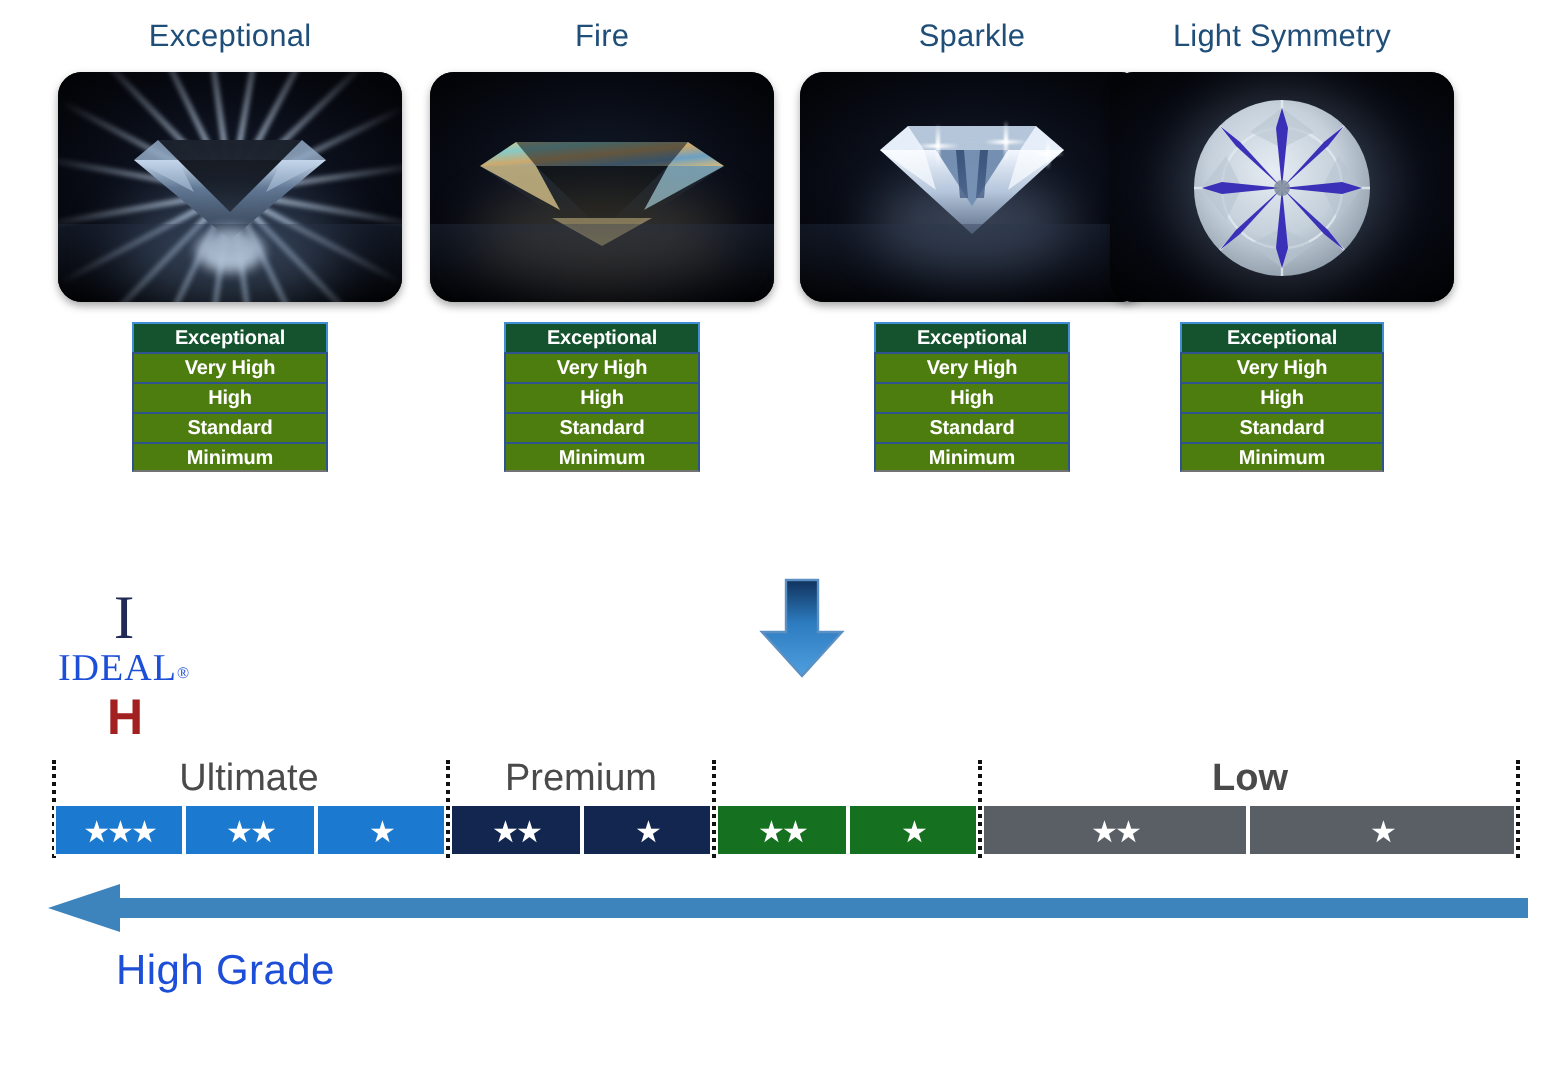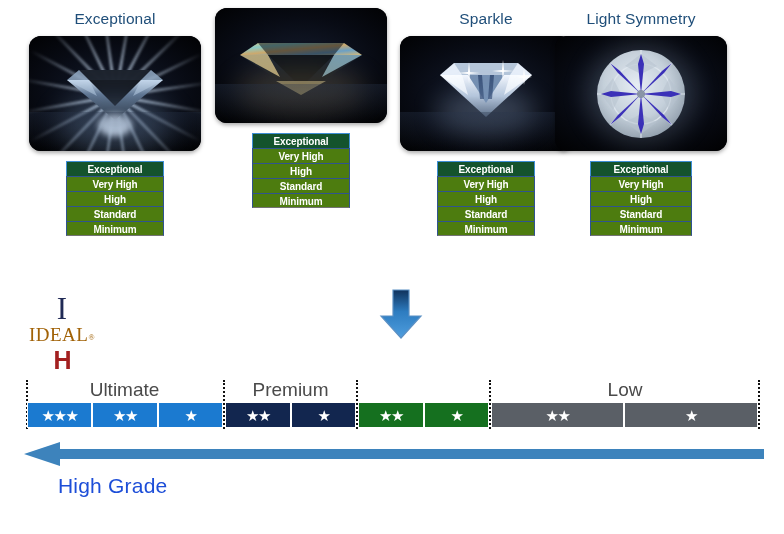--- a/index.html
+++ b/index.html
@@ -144,21 +144,21 @@
   .logo .serif-i {
     font-family: "Liberation Serif", serif;
     color: #202a55;
     font-size: 31px;
     line-height: 30px;
     font-weight: 400;
     letter-spacing: 0;
   }
   .logo .word {
     font-family: "Liberation Serif", serif;
-    color: #a16207;
+    color: #1d4ed8;
     font-size: 19px;
     line-height: 21px;
     letter-spacing: .5px;
   }
   .logo .word sup { font-size: 8px; vertical-align: .15em; }
   .logo .red-h {
     font-family: "Liberation Sans", sans-serif;
     color: #a32020;
     font-size: 25px;
     line-height: 24px;
@@ -277,20 +277,21 @@
     <div class="rating-stack">
       <div class="rate top">Exceptional</div>
       <div class="rate">Very High</div>
       <div class="rate">High</div>
       <div class="rate">Standard</div>
       <div class="rate">Minimum</div>
     </div>
   </div>
 
   <div class="attr-col c1">
+    <div class="attr-title">Fire</div>
 
     <div class="photo">
       <div class="vign"></div>
       <svg class="gem" width="126" height="62" viewBox="0 0 126 62">
         <defs>
           <linearGradient id="fg1" x1="0" y1="0" x2="1" y2="1">
             <stop offset="0" stop-color="#e8d28a"></stop>
               <stop offset=".25" stop-color="#8fd4d0"></stop>
             <stop offset=".5" stop-color="#d8b170"></stop>
               <stop offset=".75" stop-color="#6fa8cf"></stop>
@@ -428,21 +429,21 @@
   <div class="serif-i">I</div>
   <div class="word"><span>IDEAL</span><sup>®</sup></div>
   <div class="red-h">H</div>
 </div>
 
 <div class="scale">
 
   <div class="grp-label" style="left:0px;width:197px;">Ultimate</div>
   <div class="grp-label" style="left:199px;width:131px;">Premium</div>
   <div class="grp-label" style="left:332px;width:131px;margin-top:24px;">Classic</div>
-  <div class="grp-label" style="left:465px;width:268px;">Low</div>
+  <div class="grp-label" style="left:465px;width:268px;font-weight:bold;">Low</div>
 
   <div class="divider" style="left:0px;"></div>
   <div class="divider" style="left:197px;"></div>
   <div class="divider" style="left:330px;"></div>
   <div class="divider" style="left:463px;"></div>
   <div class="divider" style="left:732px;"></div>
 
   <div class="seg" style="left:1px;   width:65px; background:#1b7ad0;"><span class="stars">★★★</span></div>
   <div class="seg" style="left:66px;  width:66px; background:#1b7ad0;"><span class="stars">★★</span></div>
   <div class="seg" style="left:132px; width:65px; background:#1b7ad0;"><span class="stars">★</span></div>

